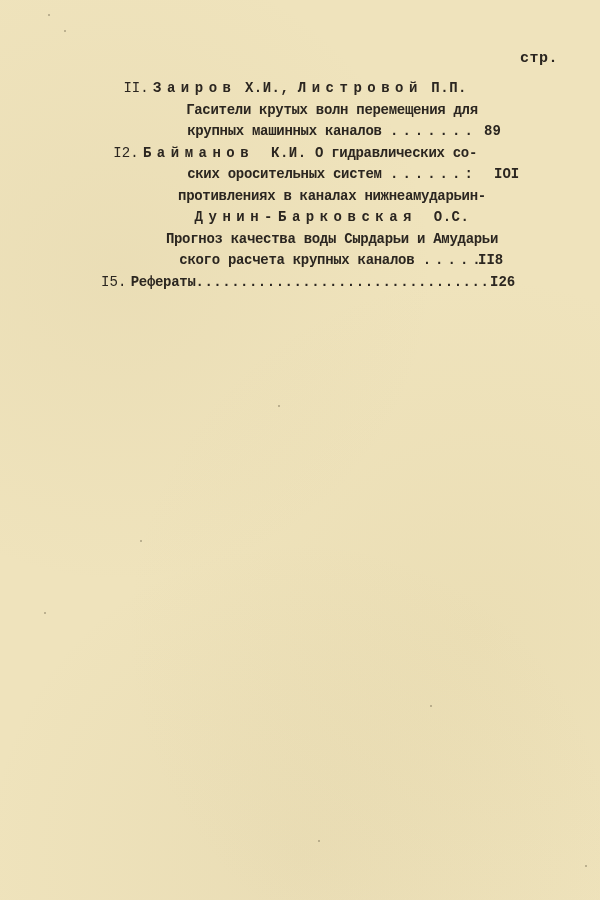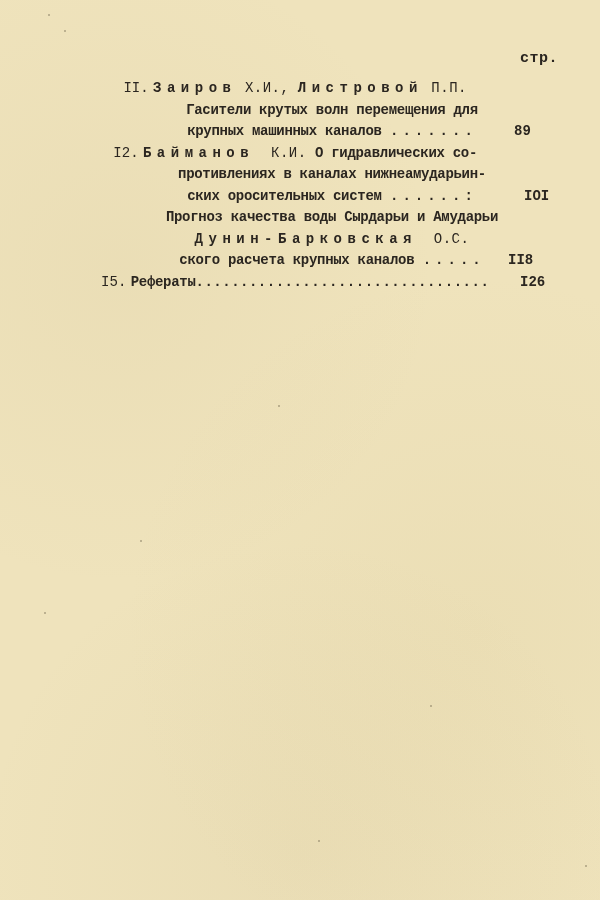--- a/index.html
+++ b/index.html
@@ -49,21 +49,21 @@
     .num {
       display: inline-block;
       width: 34px;
       font-weight: normal;
     }
     .author {
       letter-spacing: 5.5px;
       font-weight: bold;
     }
     .initials {
-      font-weight: normal;
+      font-weight: bold;
       letter-spacing: 0.5px;
     }
     .indent { padding-left: 78px; }
     .title-text {
       font-weight: bold;
       letter-spacing: -0.3px;
     }
     .dots {
       letter-spacing: 4px;
       font-weight: bold;
@@ -71,21 +71,20 @@
     .dots-tight {
       letter-spacing: 0.5px;
       font-weight: bold;
     }
     .pageno {
       position: absolute;
       left: 426px;
       top: 0;
       font-weight: bold;
       font-size: 14px;
-      margin-left: 30px;
     }
     .speck {
       position: absolute;
       width: 2px; height: 2px;
       background: rgba(90,80,60,0.45);
       border-radius: 50%;
     }
   </style>
 </head>
 <body>
@@ -104,32 +103,32 @@
       <div class="line indent">
         <span class="title-text">крупных машинных каналов</span> <span class="dots">.......</span>
         <span class="pageno" style="left:426px">89</span>
       </div>
     </div>
 
     <div class="entry">
       <div class="line">
         <span class="num">I2.</span><span class="author">Байманов</span>&nbsp; <span class="initials">К.И.</span> <span class="title-text">О гидравлических со-</span>
       </div>
-      <div class="line indent"><span class="title-text">противлениях в каналах нижнеамударьин-</span></div>
       <div class="line indent">
         <span class="title-text">ских оросительных систем</span> <span class="dots">......:</span>
         <span class="pageno" style="left:436px">IOI</span>
       </div>
+      <div class="line indent"><span class="title-text">противлениях в каналах нижнеамударьин-</span></div>
     </div>
 
     <div class="entry">
-      <div class="line indent"><span class="title-text">Прогноз качества воды Сырдарьи и Амударьи</span></div>
       <div class="line indent">
         <span class="author">Дунин-Барковская</span>&nbsp; <span class="initials">О.С.</span>
       </div>
+      <div class="line indent"><span class="title-text">Прогноз качества воды Сырдарьи и Амударьи</span></div>
     </div>
 
     <div class="entry">
       <div class="line indent">
         <span class="title-text">ского расчета крупных каналов</span> <span class="dots">.....</span>
         <span class="pageno" style="left:420px">II8</span>
       </div>
     </div>
 
     <div class="entry">

